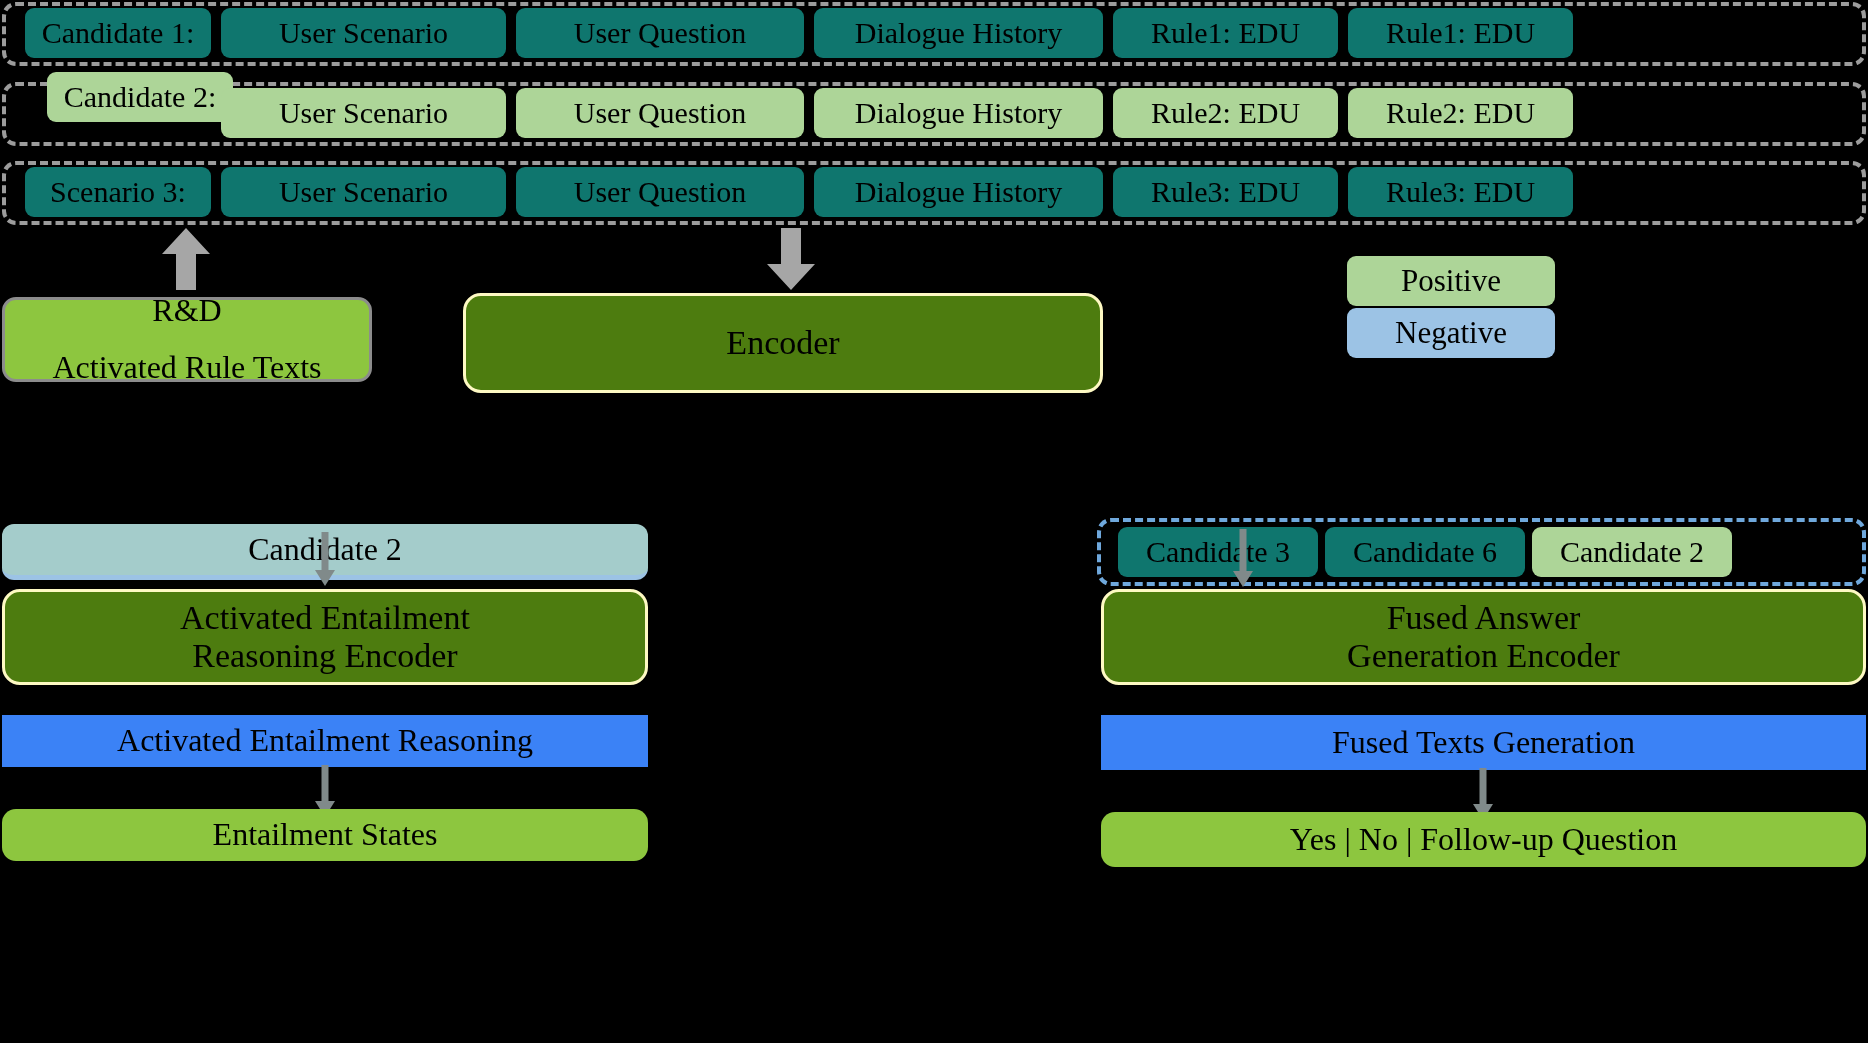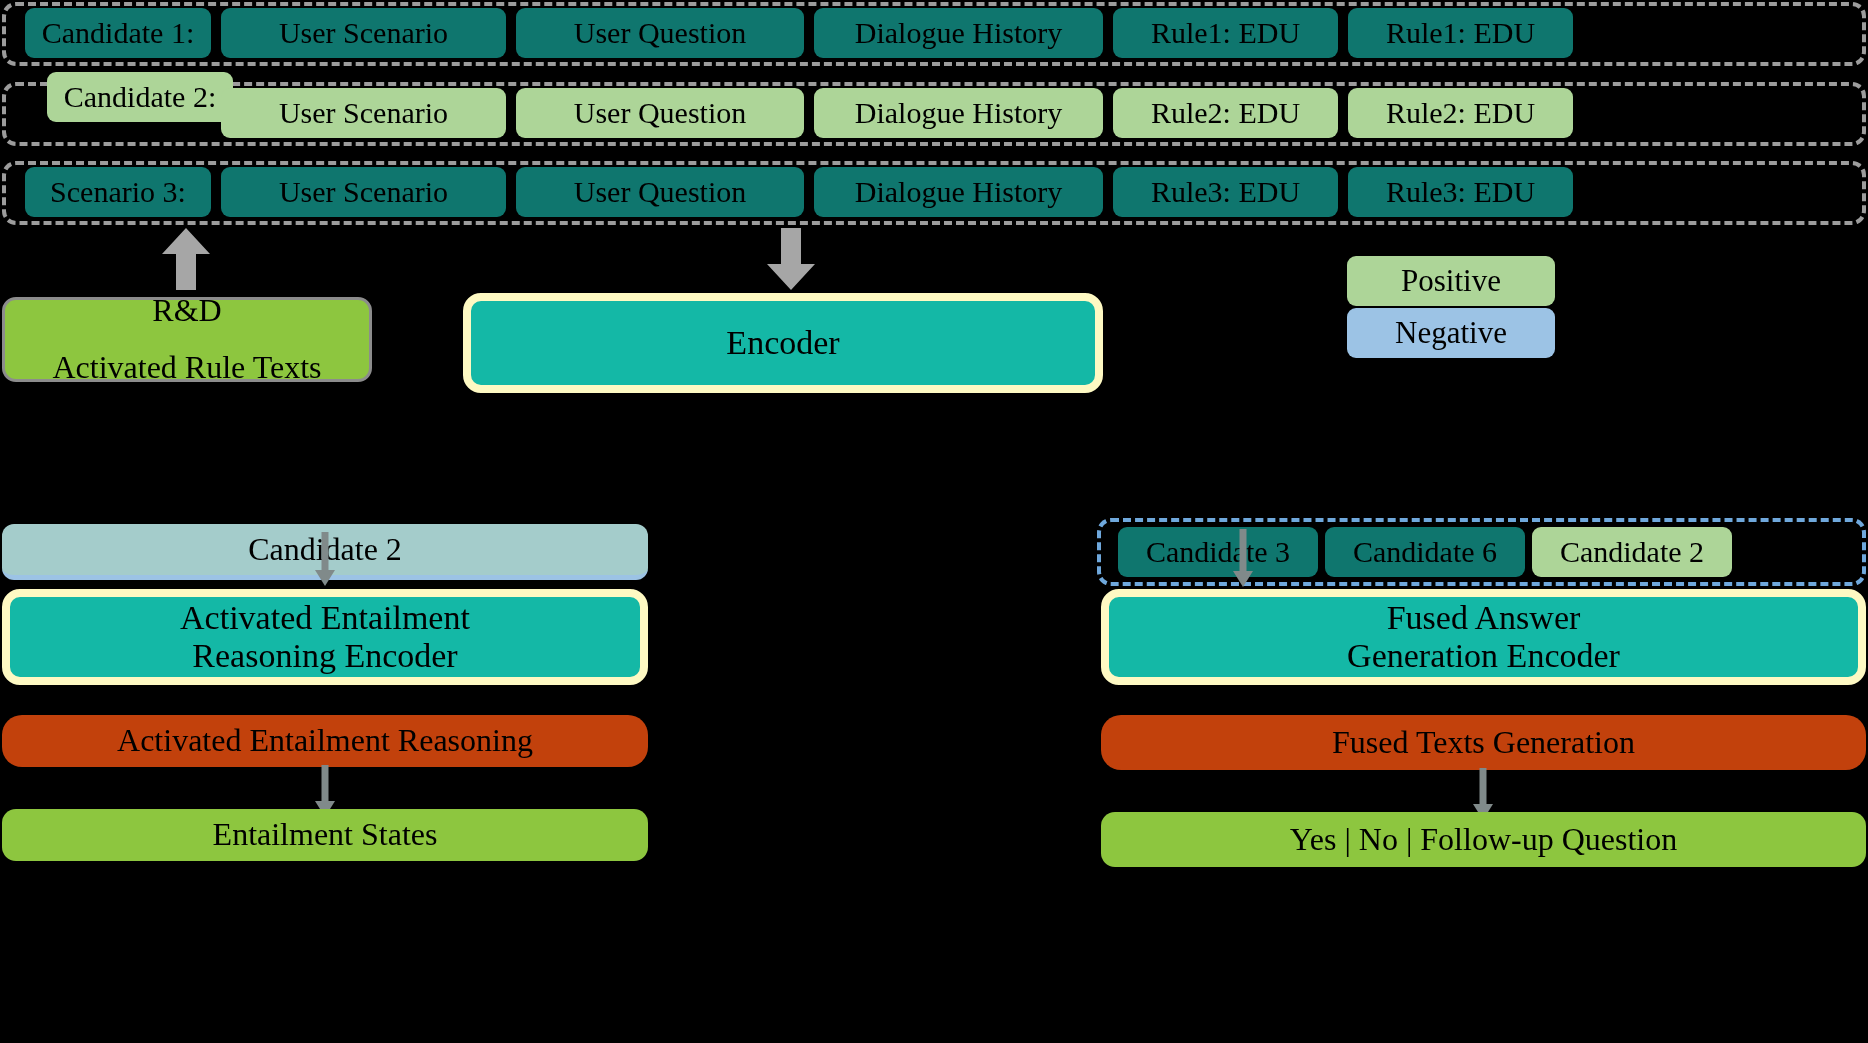--- a/index.html
+++ b/index.html
@@ -52,39 +52,39 @@
   .group-dashdot {
     position: absolute;
     box-sizing: border-box;
     border: 4px dashed #6FA8DC;
     border-radius: 14px;
     background: transparent;
   }
 
   
   .encoder {
-    background: #14b8a6;
-    border: 8px solid #fef9c3;
+    background: #4d7c0f;
+    border: 3px solid #fef9c3;
     border-radius: 18px;
     font-size: 34px;
   }
 
   
   .green-bright {
     background: #8DC63F;
     border: 3px solid #8C8C8C;
     border-radius: 14px;
     font-size: 32px;
   }
   .green-bright.noborder { border: none; }
 
   
   .orange {
-    background: #c2410c;
-    border-radius: 20px;
+    background: #3b82f6;
+    border-radius: 0;
     font-size: 32px;
   }
 
   
   .teal {
     background: #A4CCCB;
     border-radius: 12px;
     border-bottom: 5px solid #9CC3E5;
     font-size: 32px;
   }

